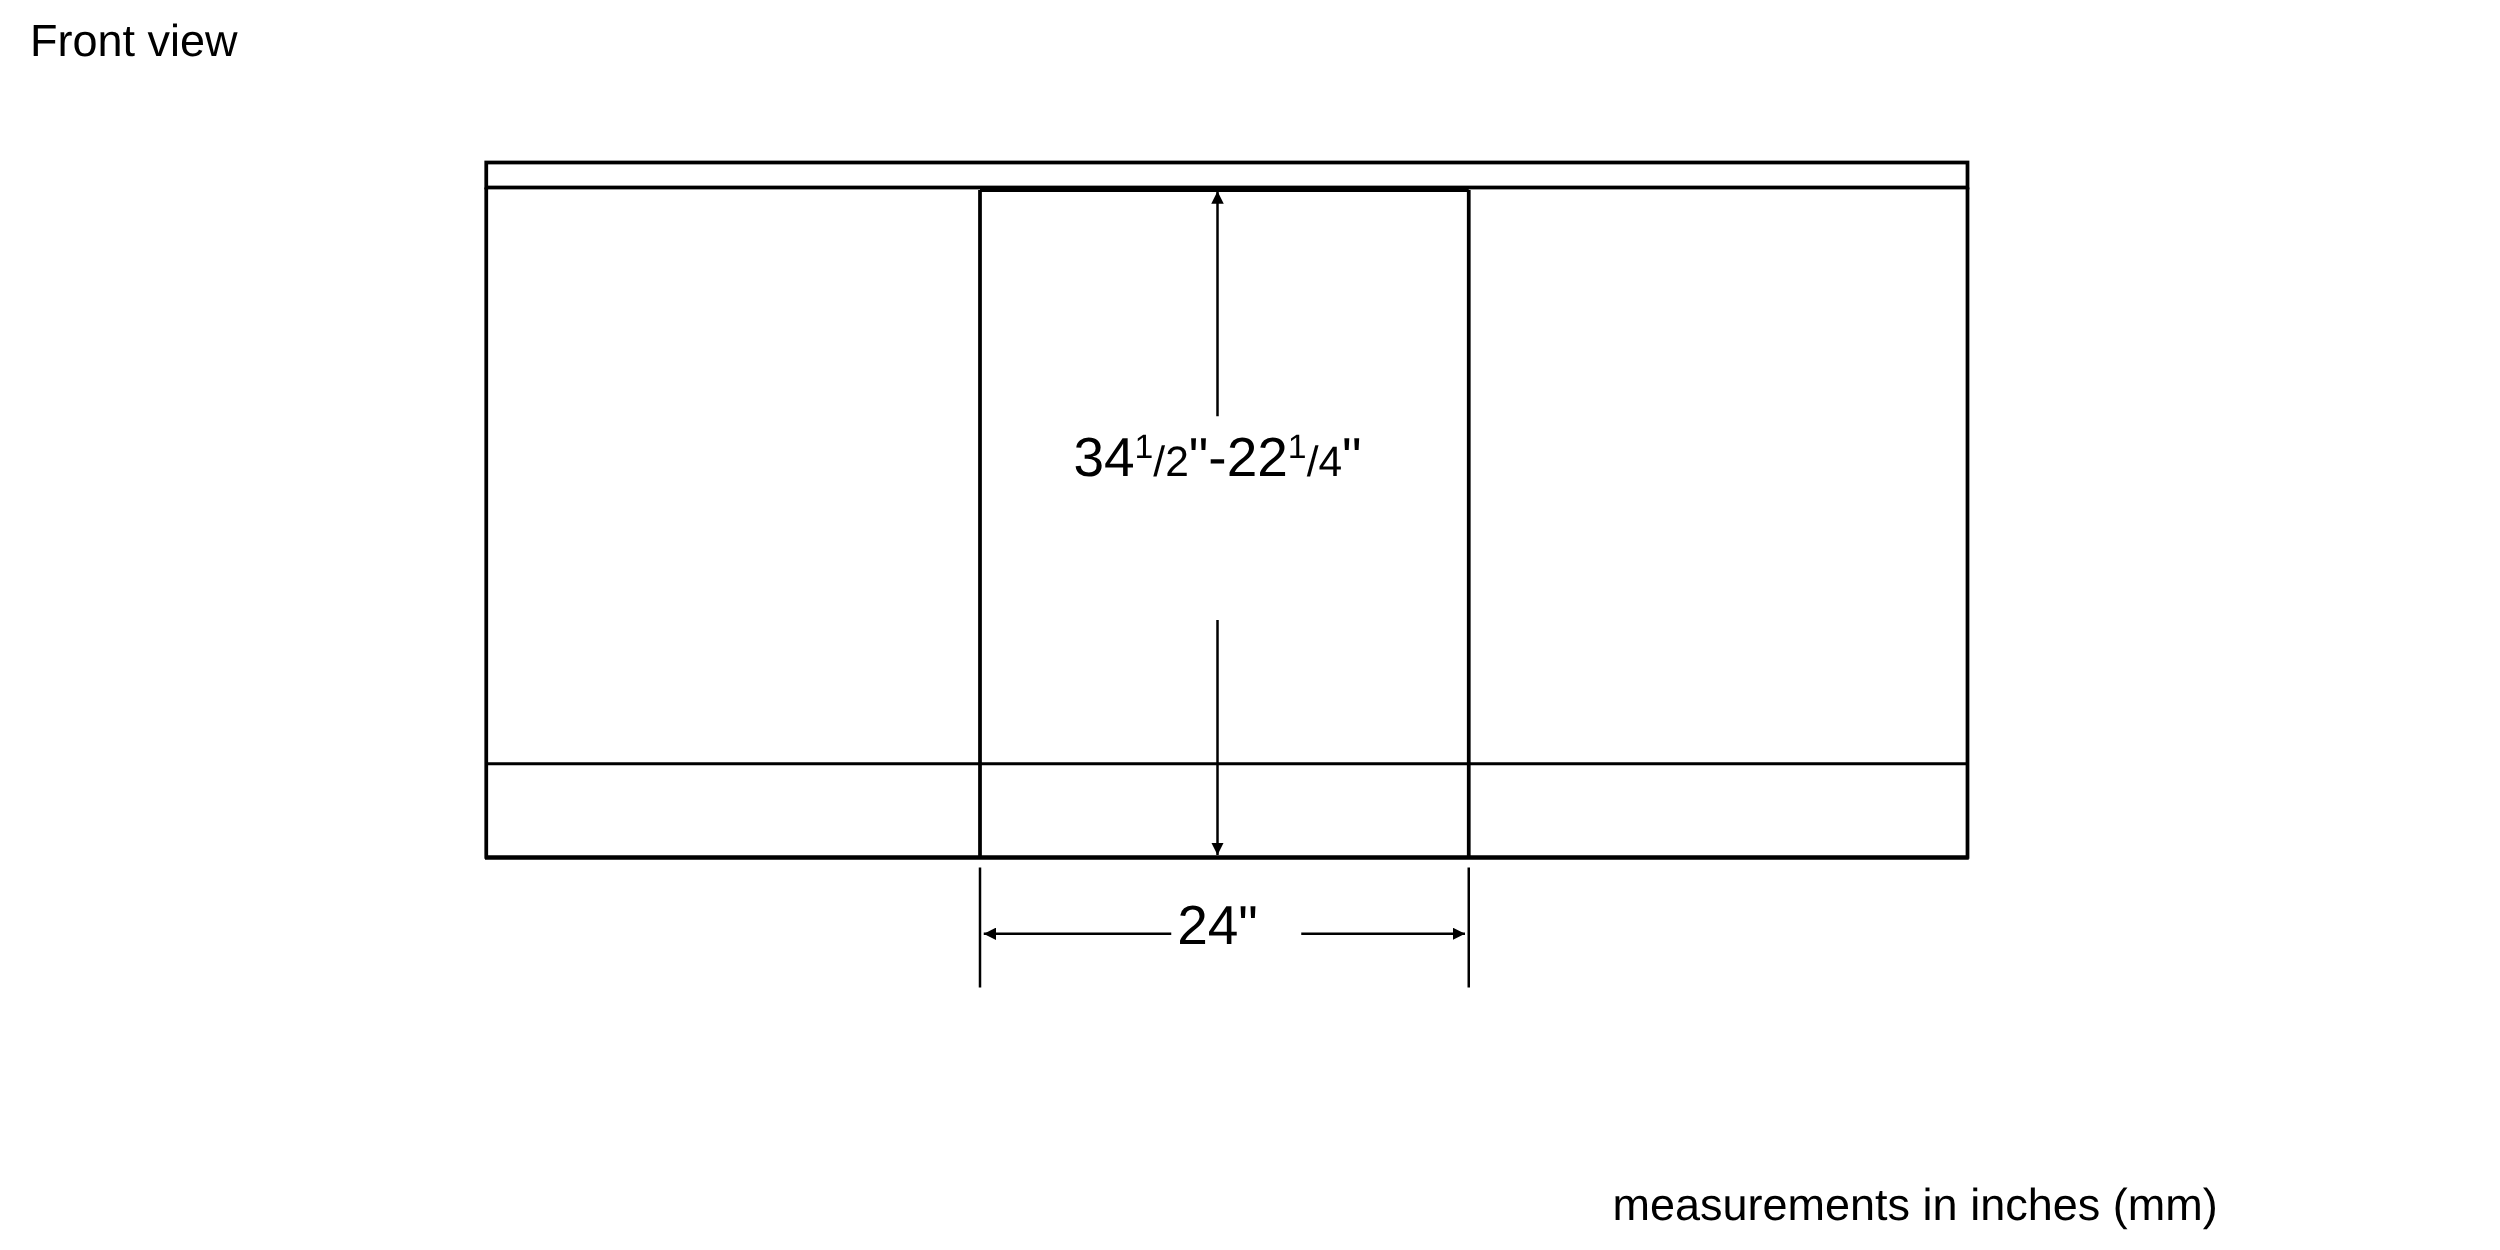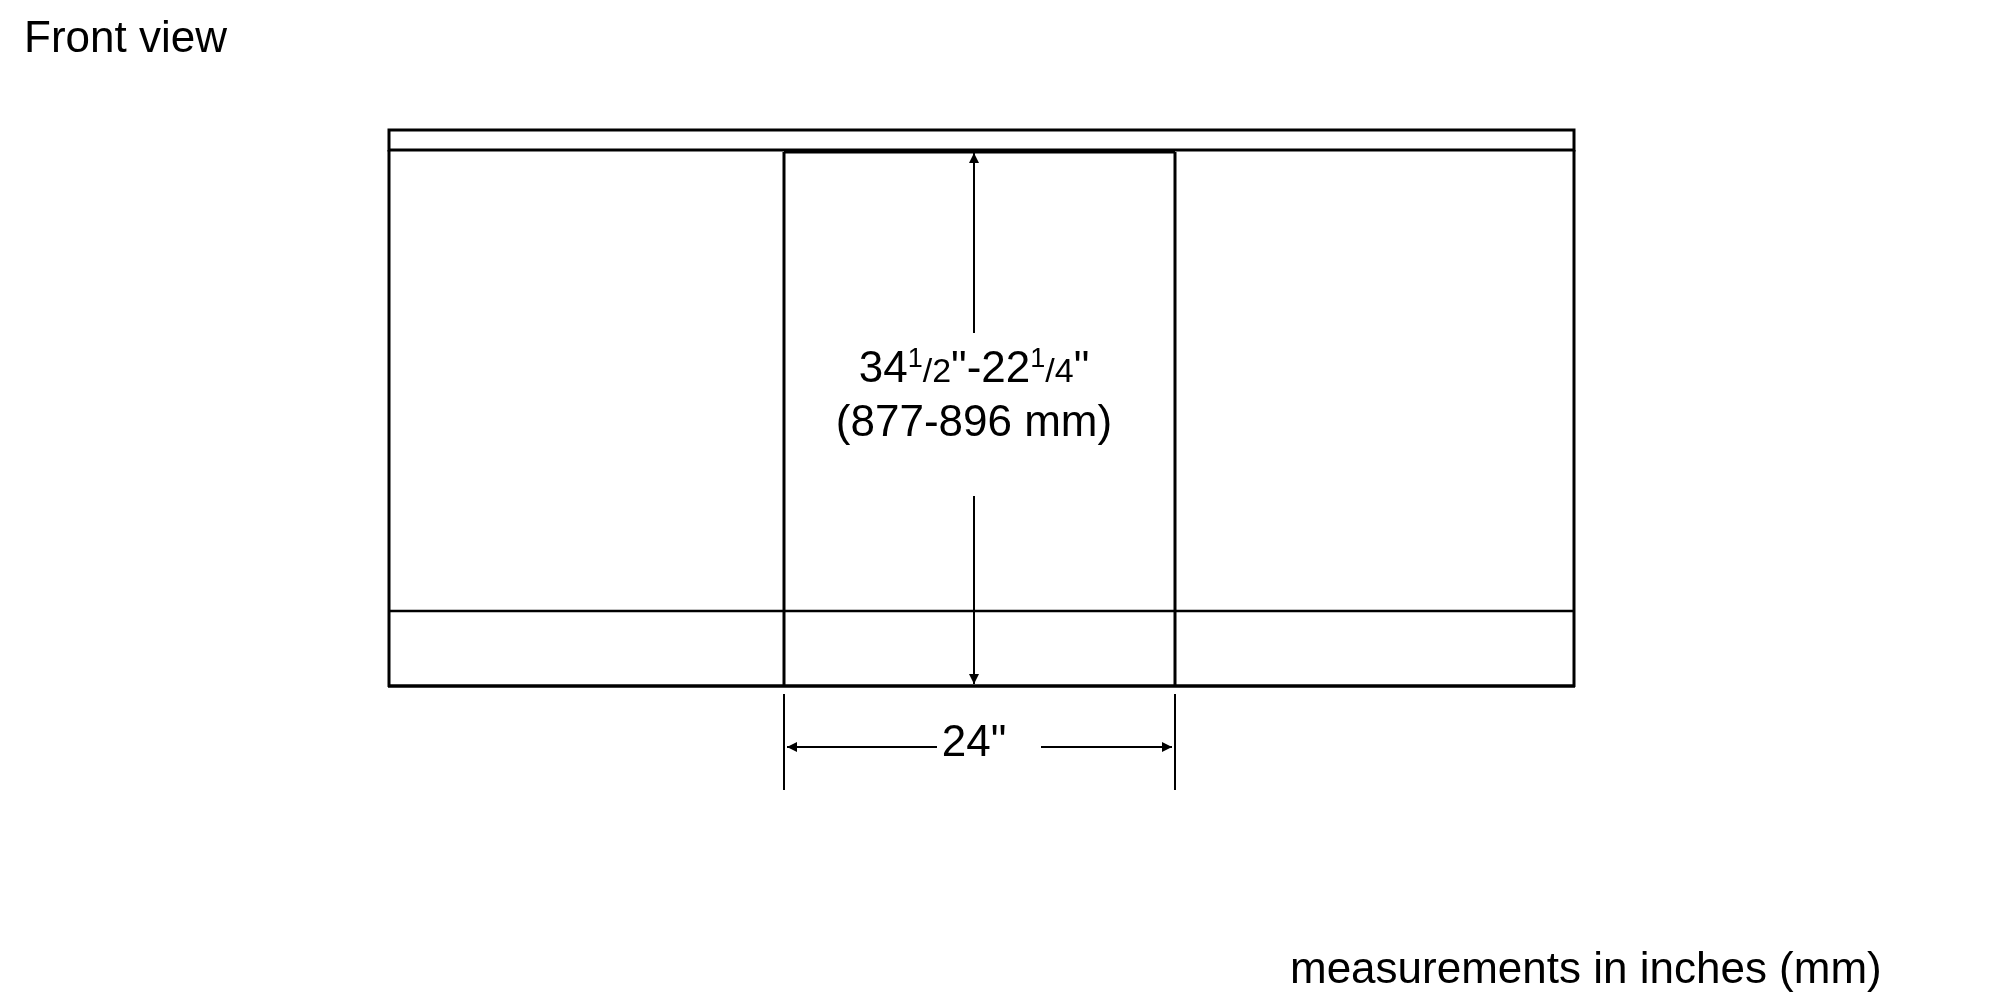--- a/index.html
+++ b/index.html
@@ -1,18 +1,18 @@
 <!DOCTYPE html>
 <html><head>
   <meta charset="utf-8">
   <style>
     html, body { margin: 0; padding: 0; background: #ffffff; }
     body { width: 2000px; height: 1000px; position: relative; overflow: hidden;
            font-family: "Liberation Sans", sans-serif; color: #000; }
-    .txt { position: absolute; white-space: nowrap; font-size: 44px; line-height: 1; }
+    .txt { position: absolute; white-space: nowrap; font-size: 36px; line-height: 1; }
     #title { left: 24px; top: 15px; }
     #footer { left: 1290px; top: 946px; }
     #vlabel { position: absolute; left: 774px; width: 400px; top: 343px; text-align: center;
               font-size: 44px; line-height: 47px; }
     #vlabel sup { font-size: 27px; vertical-align: 0; position: relative; top: -15px; }
     #vlabel .den { font-size: 34px; }
     #hlabel { position: absolute; left: 774px; width: 400px; top: 717px; text-align: center;
               font-size: 44px; line-height: 47px; }
     svg { position: absolute; left: 0; top: 0; }
   </style>
@@ -48,20 +48,19 @@
   <g>
     <line x1="937" y1="747" x2="787" y2="747" stroke="#000" stroke-width="2" marker-end="url(#ah)"></line>
     <line x1="1041" y1="747" x2="1172" y2="747" stroke="#000" stroke-width="2" marker-end="url(#ah)"></line>
   </g>
 </svg>
 
 <div id="title" class="txt">Front view</div>
 
 <div id="vlabel">
   <div><span>34</span><sup>1</sup><span class="den">/2</span><span>"-</span><span>22</span><sup>1</sup><span class="den">/4</span><span>"</span></div>
-  <div>(877-896 mm)</div>
 </div>
 
 <div id="hlabel">
   <div>24"</div>
 </div>
 
 <div id="footer" class="txt">measurements in inches (mm)</div>
 
 </body></html>

